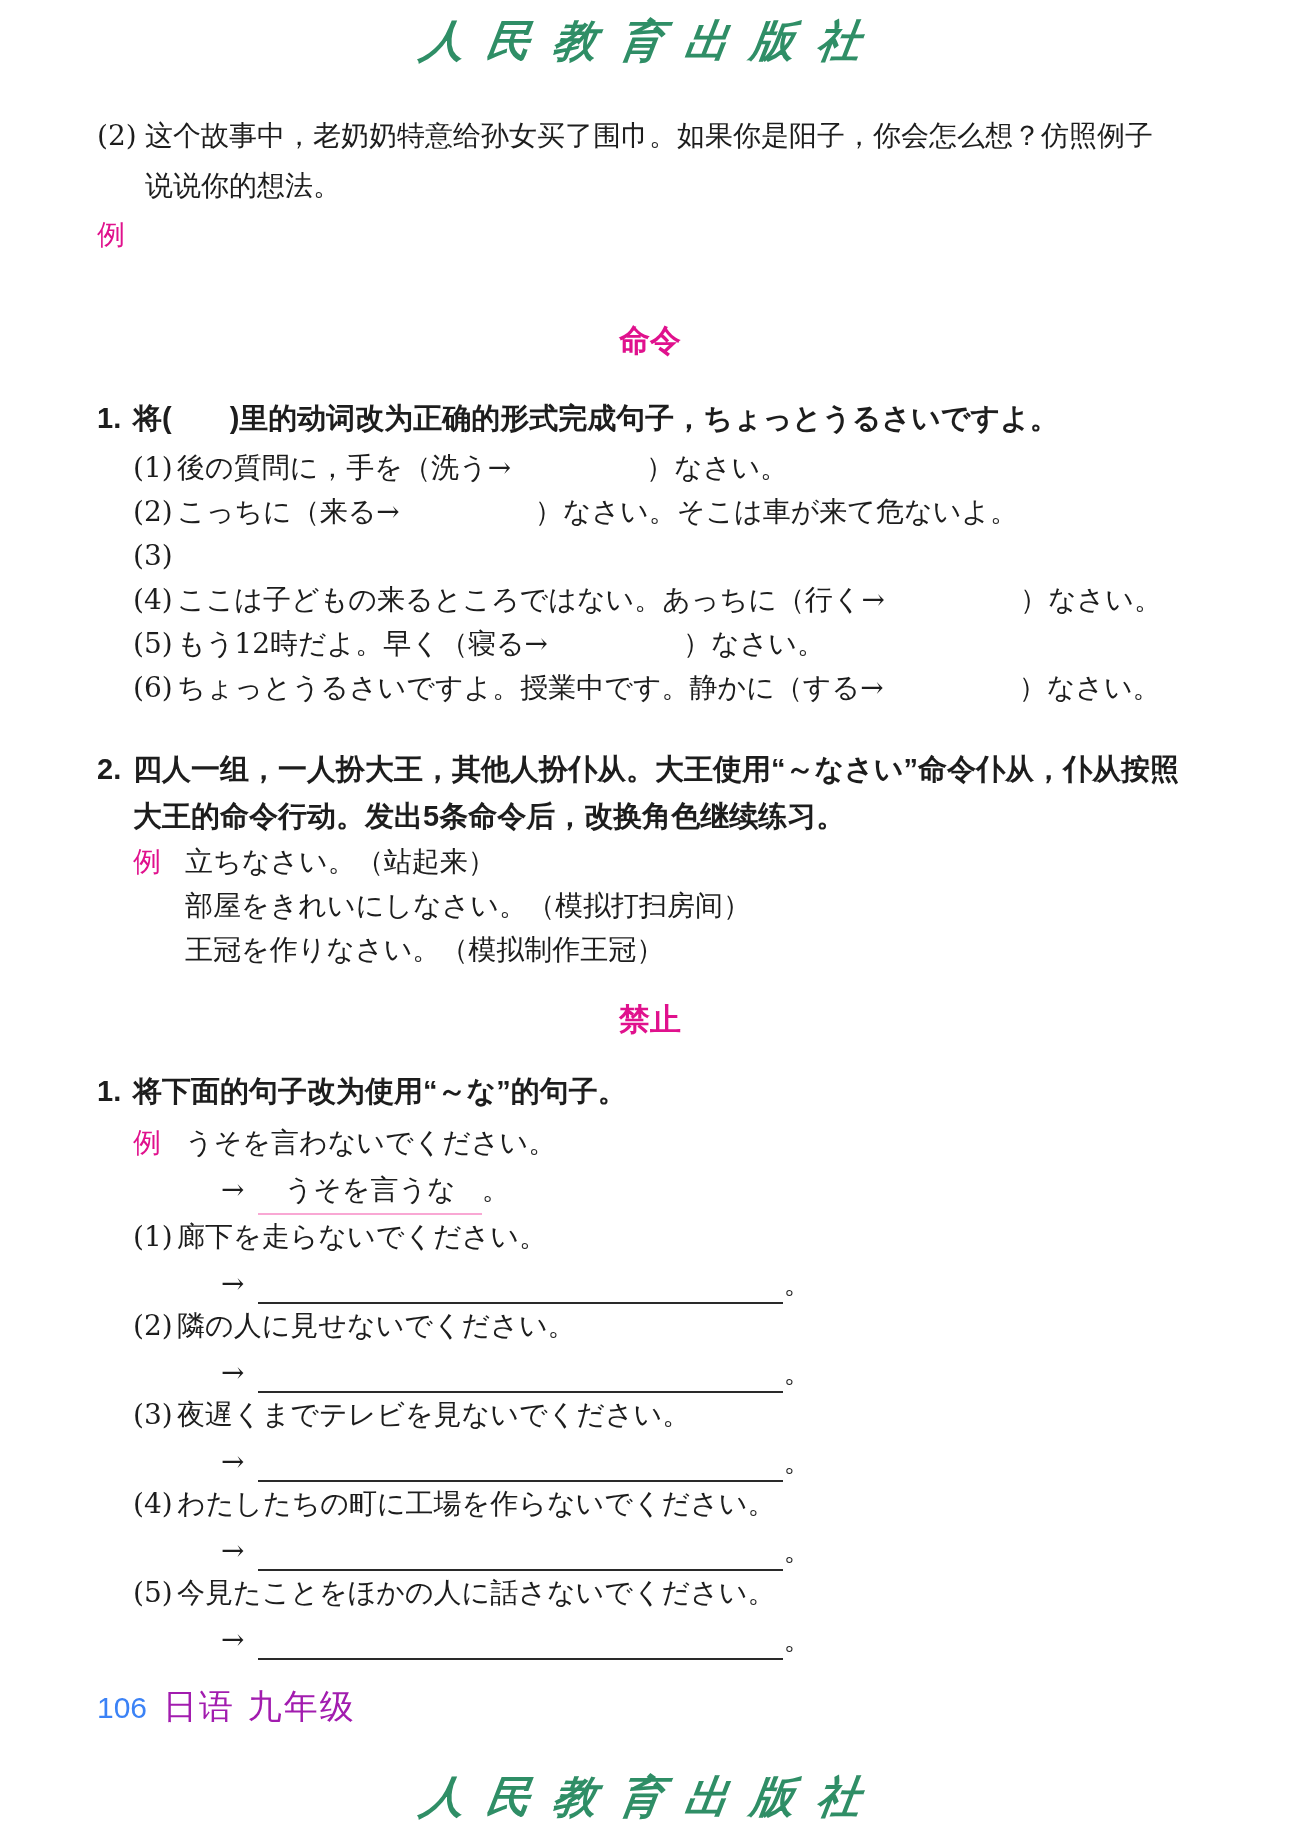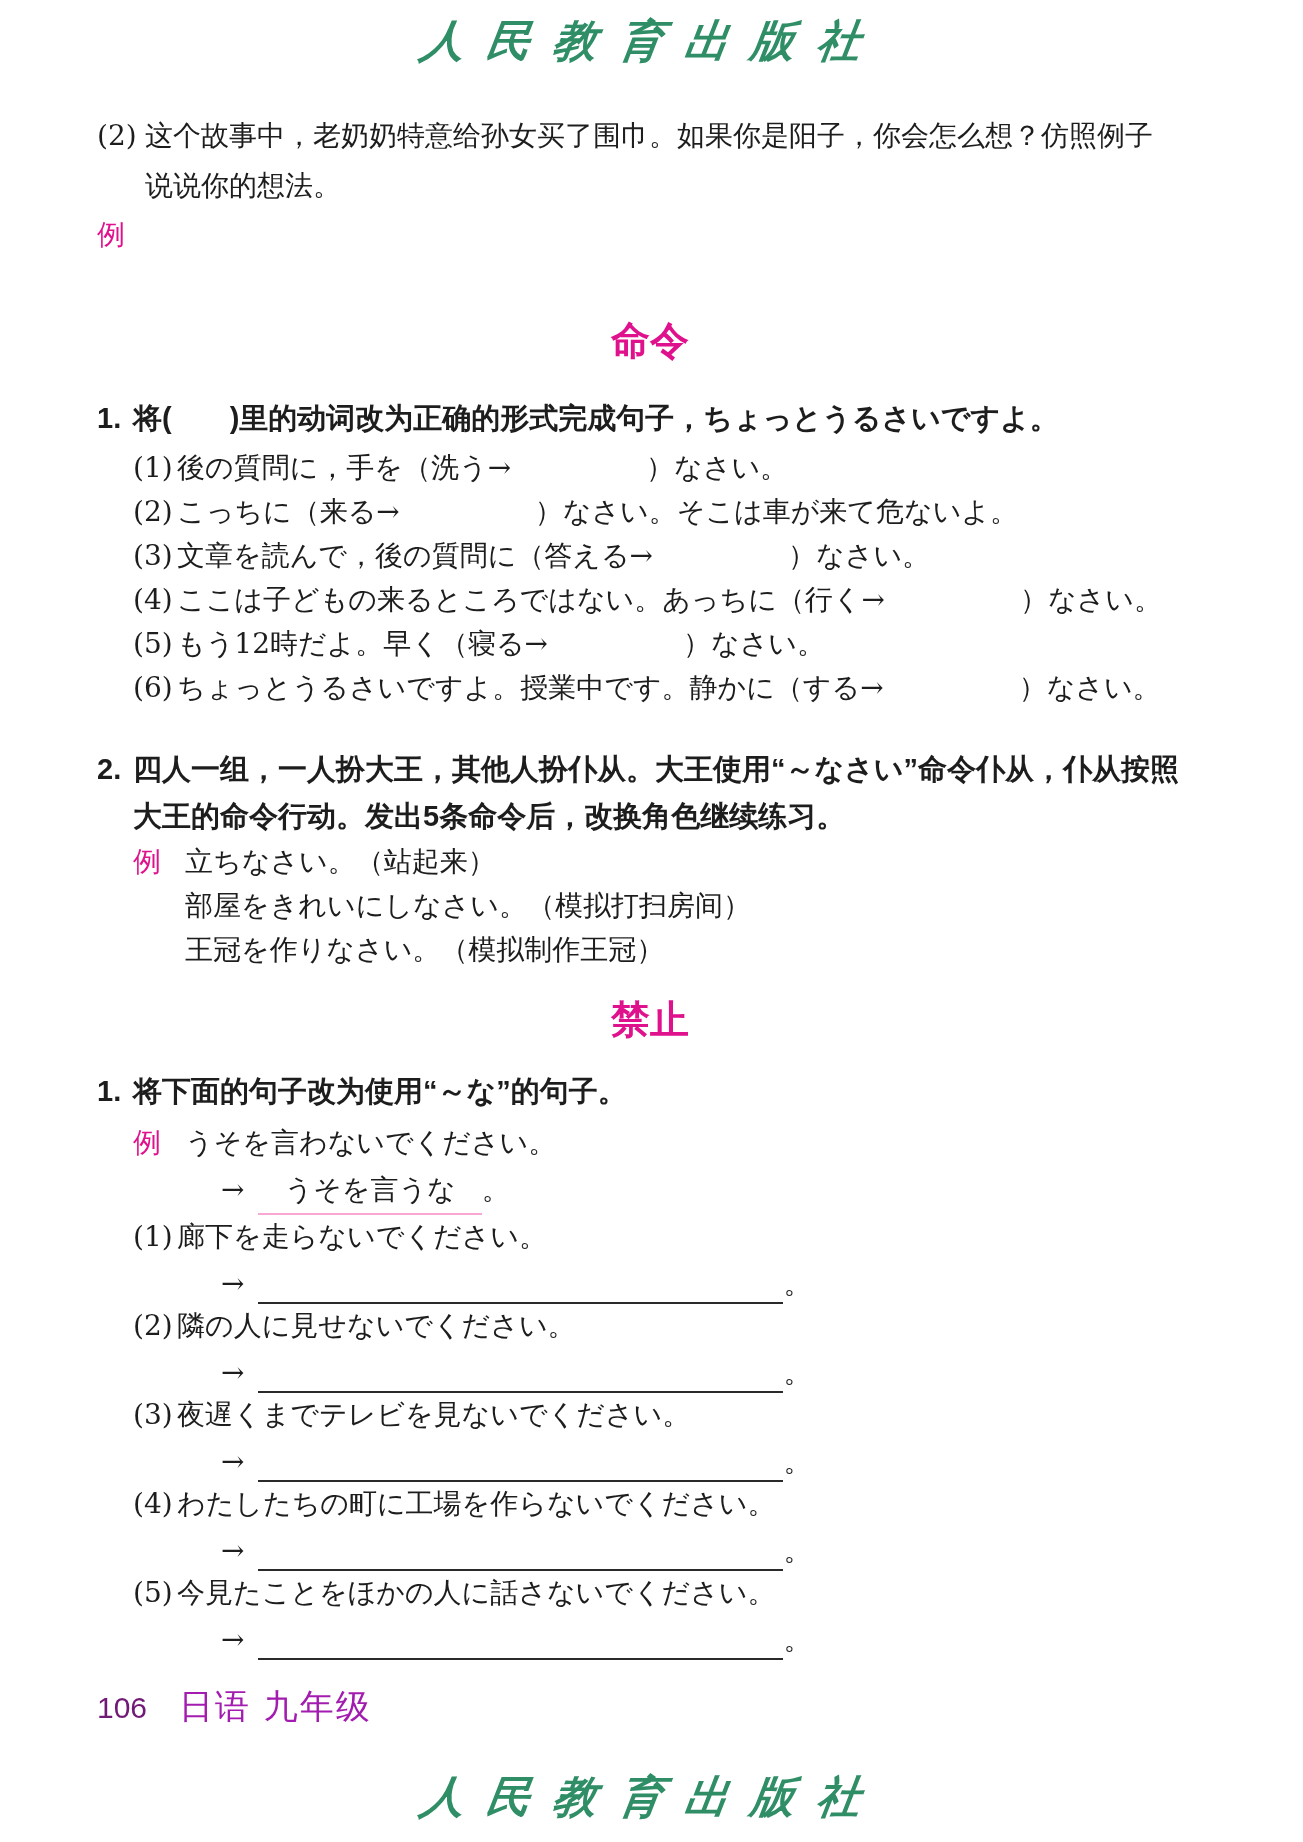--- a/index.html
+++ b/index.html
@@ -38,21 +38,21 @@
   .intro-lbl { flex: 0 0 48px; }
   .example-row { display: flex; line-height: 48px; }
   .example-lbl { flex: 0 0 52px; color: #e0118d; }
 
   
   .section-title {
     text-align: center;
     color: #e0118d;
     font-family: "Liberation Sans", sans-serif;
     font-weight: bold;
-    font-size: 39px;
+    font-size: 31px;
     line-height: 44px;
   }
   .title-meirei { margin-top: 60px; }
   .title-kinshi { margin-top: 26px; }
 
   
   .ex-head {
     display: flex;
     font-family: "Liberation Sans", sans-serif;
     font-weight: bold;
@@ -81,21 +81,21 @@
   .arrow-ch { margin-right: 14px; }
   .u-answer { display: inline-block; border-bottom: 2px solid #f9a8d4; padding: 0 26px; }
   .k-item .k-sent { display: flex; line-height: 43px; }
   .k-arrow-row { display: flex; align-items: flex-end; margin-left: 88px; height: 46px; }
   .k-arrow-row .arrow-ch { align-self: flex-end; line-height: 40px; }
   .answer-line { flex: 0 0 525px; border-bottom: 2px solid #2a2a2a; height: 38px; }
   .line-period { align-self: flex-end; line-height: 40px; }
 
   
   .footer { position: absolute; left: 97px; top: 1684px; display: flex; align-items: baseline; }
-  .page-num { font-family: "Liberation Sans", sans-serif; font-size: 30px; color: #701a75; margin-right: 32px; }
+  .page-num { font-family: "Liberation Sans", sans-serif; font-size: 30px; color: #3b82f6; margin-right: 16px; }
   .footer-label { font-size: 34px; color: #a21caf; letter-spacing: 2px; }
 </style>
 </head>
 <body>
 
 <div class="logo-band logo-top">
   <span class="logo-text">人民教育出版社</span>
 </div>
 
 <div class="content">
@@ -125,21 +125,20 @@
     <div class="item-row">
       <span class="item-lbl">(1)</span>
       <span><span>後の質問に，手を（洗う→</span><span class="blank-gap"></span><span>）なさい。</span></span>
     </div>
     <div class="item-row">
       <span class="item-lbl">(2)</span>
       <span><span>こっちに（来る→</span><span class="blank-gap"></span><span>）なさい。そこは車が来て危ないよ。</span></span>
     </div>
     <div class="item-row">
       <span class="item-lbl">(3)</span>
-      <span><span>文章を読んで，後の質問に（答える→</span><span class="blank-gap"></span><span>）なさい。</span></span>
     </div>
     <div class="item-row">
       <span class="item-lbl">(4)</span>
       <span><span>ここは子どもの来るところではない。あっちに（行く→</span><span class="blank-gap"></span><span>）なさい。</span></span>
     </div>
     <div class="item-row">
       <span class="item-lbl">(5)</span>
       <span><span>もう12時だよ。早く（寝る→</span><span class="blank-gap"></span><span>）なさい。</span></span>
     </div>
     <div class="item-row">

